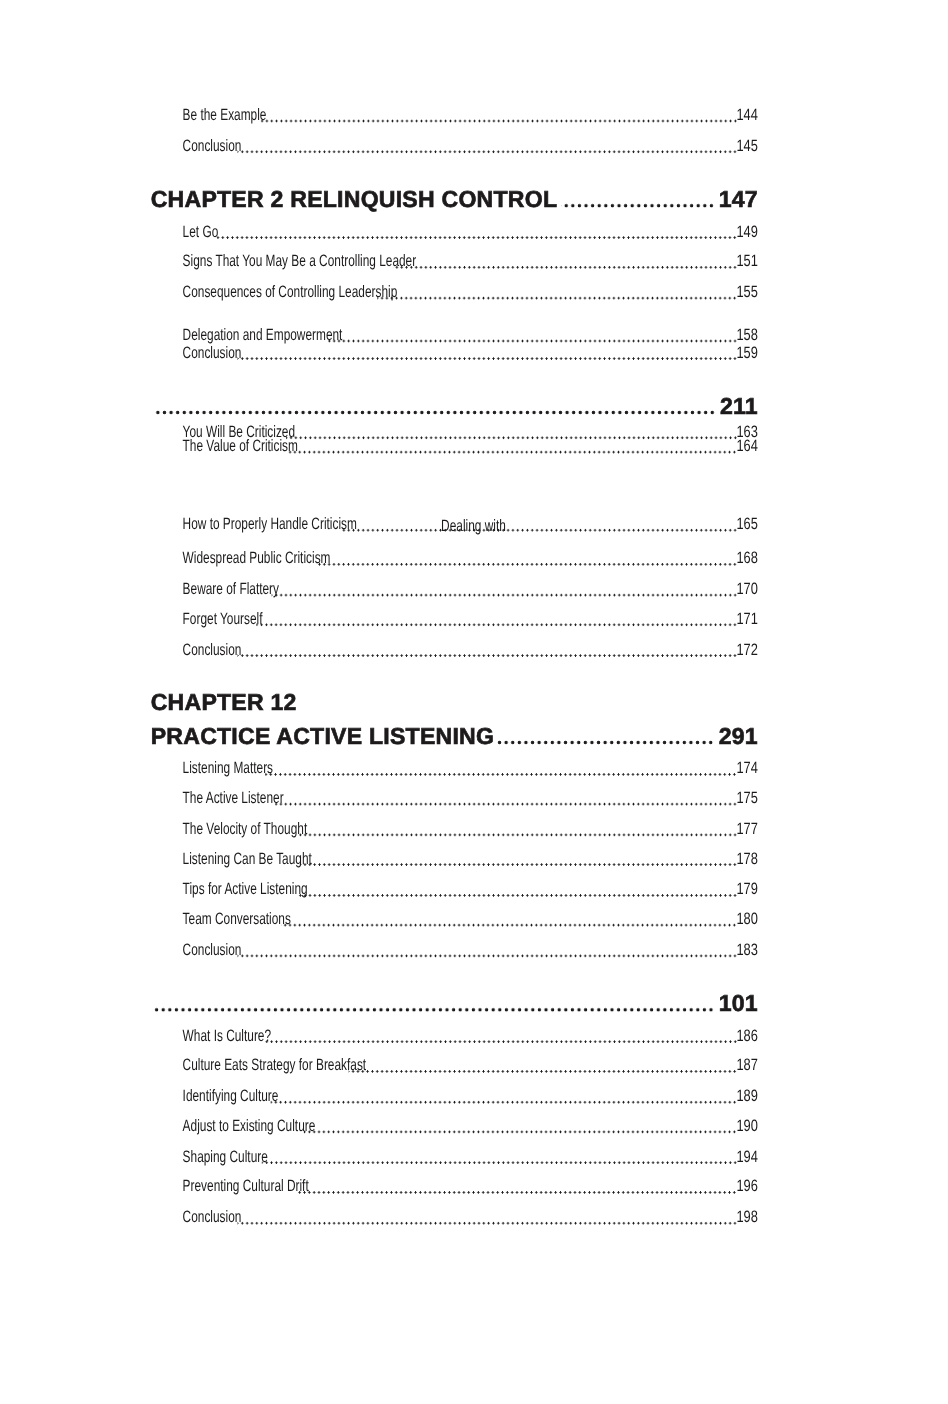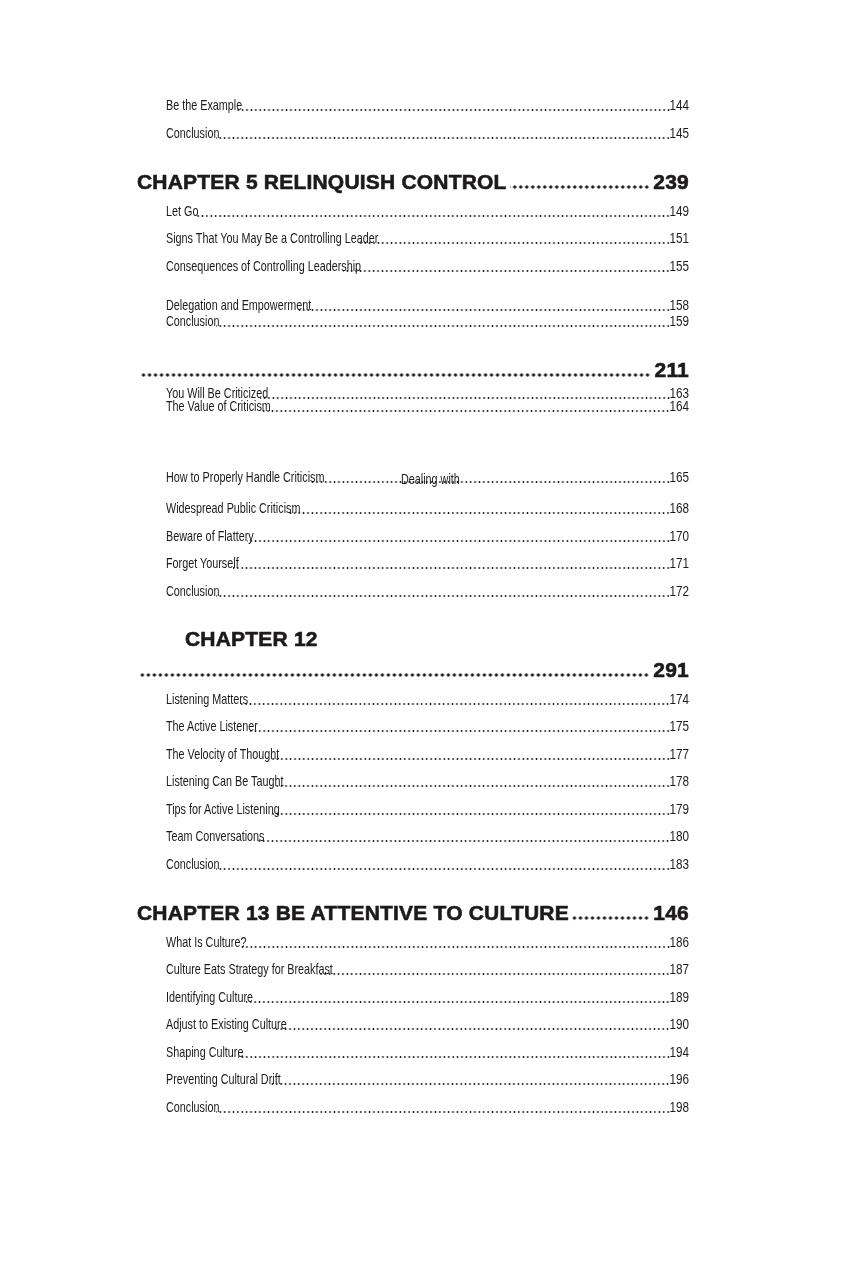--- a/index.html
+++ b/index.html
@@ -83,43 +83,42 @@
       background-image: radial-gradient(circle, #1c1a1b 1.4px, transparent 1.8px);
       background-size: 6px 6px;
       background-repeat: repeat-x;
       background-position: right center;
     }
     .chapter .page {
       white-space: nowrap;
     }
     .chapter.label-only {
       display: block;
-      margin-left: 48px;
     }
   </style>
 </head>
 <body>
 
 <div class="toc">
 
   <div class="entry" style="top:92px">
     <span class="title" style="margin-right: -37.4188px;">Be the Example</span>
     <span class="leader"></span>
     <span class="page" style="margin-left: -7.27161px;">144</span>
   </div>
   <div class="entry" style="top:120px">
     <span class="title" style="margin-right: -26.32px;">Conclusion</span>
     <span class="leader"></span>
     <span class="page" style="margin-left: -7.27161px;">145</span>
   </div>
 
   <div class="chapter" style="top:168px">
-    <span class="title">CHAPTER 5 RELINQUISH CONTROL</span>
-    <span class="leader"></span>
-    <span class="page">239</span>
+    <span class="title">CHAPTER 2 RELINQUISH CONTROL</span>
+    <span class="leader"></span>
+    <span class="page">147</span>
   </div>
   <div class="entry" style="top:198px">
     <span class="title" style="margin-right: -15.9262px;">Let Go</span>
     <span class="leader"></span>
     <span class="page" style="margin-left: -7.27161px;">149</span>
   </div>
   <div class="entry" style="top:225px">
     <span class="title" style="margin-right: -105.035px;">Signs That You May Be a Controlling Leader</span>
     <span class="leader"></span>
     <span class="page" style="margin-left: -7.27161px;">151</span>
@@ -180,20 +179,21 @@
   <div class="entry" style="top:578px">
     <span class="title" style="margin-right: -26.32px;">Conclusion</span>
     <span class="leader"></span>
     <span class="page" style="margin-left: -7.27161px;">172</span>
   </div>
 
   <div class="chapter label-only" style="top:627px">
     <span class="title">CHAPTER 12</span>
   </div>
   <div class="chapter" style="top:656px">
+    <span class="title">PRACTICE ACTIVE LISTENING</span>
     <span class="leader"></span>
     <span class="page">291</span>
   </div>
   <div class="entry" style="top:686px">
     <span class="title" style="margin-right: -40.825px;">Listening Matters</span>
     <span class="leader"></span>
     <span class="page" style="margin-left: -7.27161px;">174</span>
   </div>
   <div class="entry" style="top:713px">
     <span class="title" style="margin-right: -45.6525px;">The Active Listener</span>
@@ -220,23 +220,22 @@
     <span class="leader"></span>
     <span class="page" style="margin-left: -7.27161px;">180</span>
   </div>
   <div class="entry" style="top:851px">
     <span class="title" style="margin-right: -26.32px;">Conclusion</span>
     <span class="leader"></span>
     <span class="page" style="margin-left: -7.27161px;">183</span>
   </div>
 
   <div class="chapter" style="top:899px">
-    <span class="title">CHAPTER 13 BE ATTENTIVE TO CULTURE</span>
-    <span class="leader"></span>
-    <span class="page">146</span>
+    <span class="leader"></span>
+    <span class="page">101</span>
   </div>
   <div class="entry" style="top:929px">
     <span class="title" style="margin-right: -40.12px;">What Is Culture?</span>
     <span class="leader"></span>
     <span class="page" style="margin-left: -7.27161px;">186</span>
   </div>
   <div class="entry" style="top:956px">
     <span class="title" style="margin-right: -82.6237px;">Culture Eats Strategy for Breakfast</span>
     <span class="leader"></span>
     <span class="page" style="margin-left: -7.27161px;">187</span>

